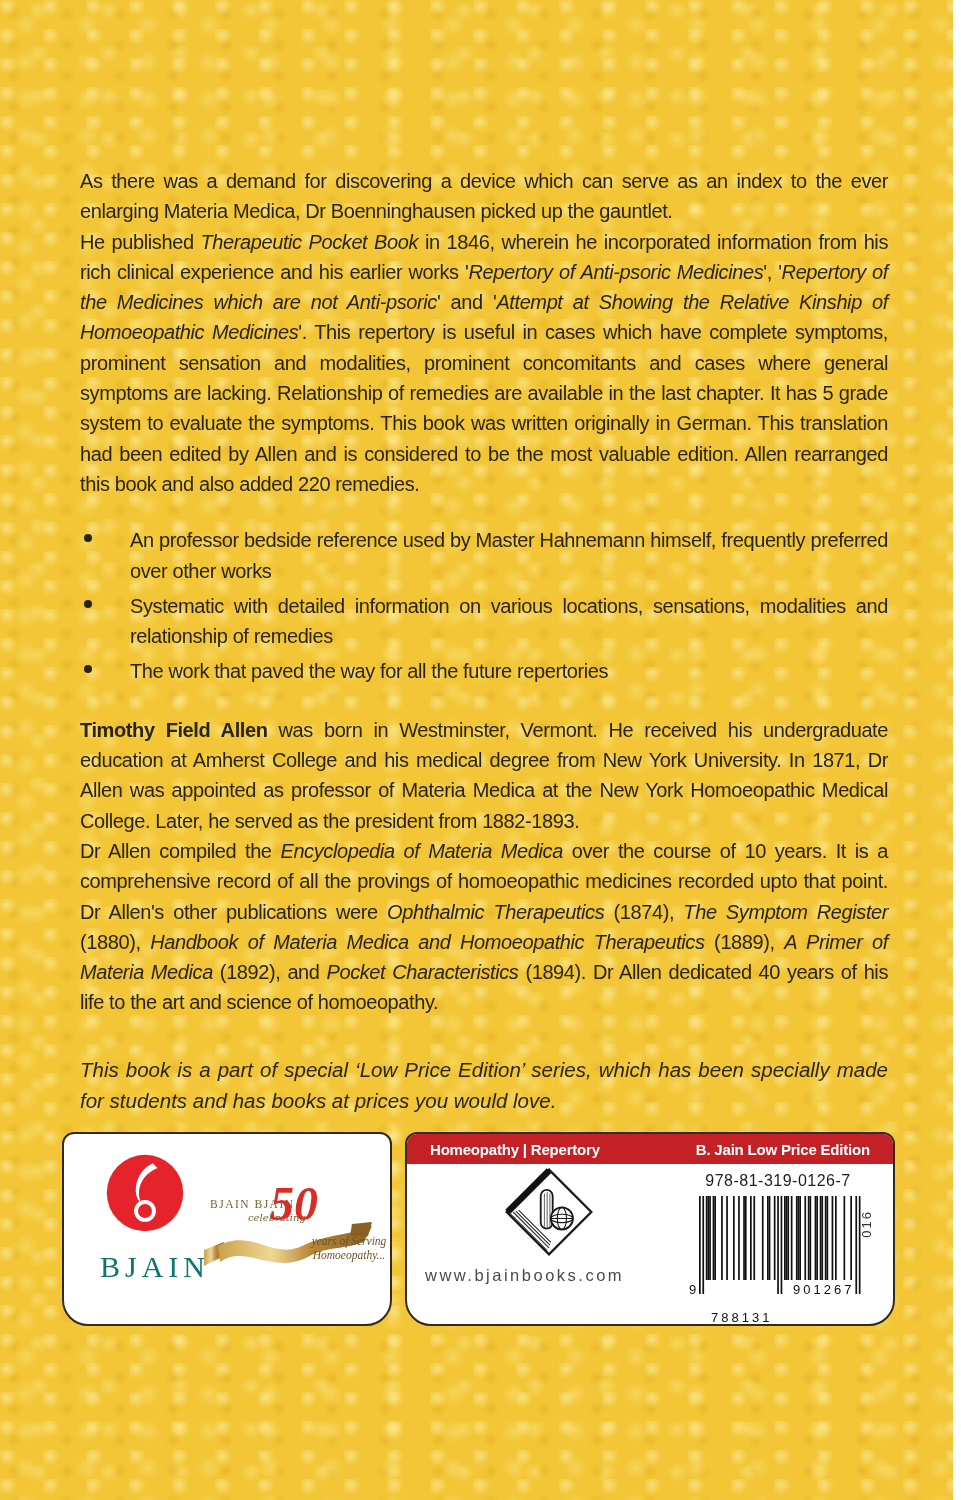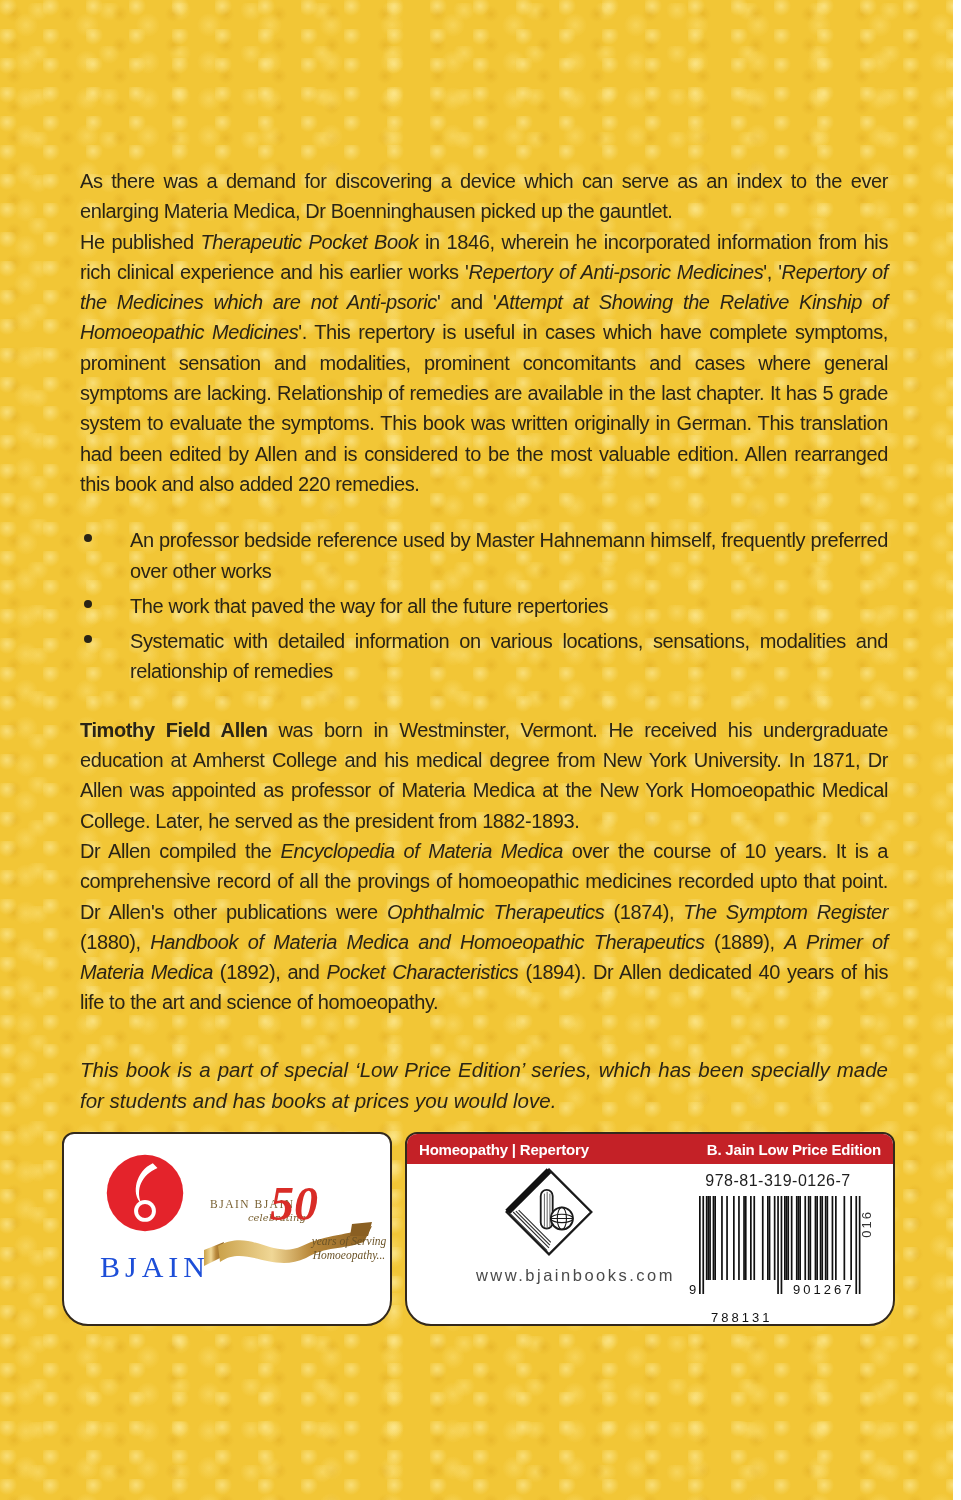--- a/index.html
+++ b/index.html
@@ -45,21 +45,21 @@
     position:absolute;top:1132px;height:194px;background:#ffffff;
     border:2px solid #33291c;border-radius:12px 12px 26px 26px;
     box-sizing:border-box;overflow:hidden;
   }
   .box-left{left:62px;width:330px;}
   .box-right{left:405px;width:490px;}
   
   .bjain-circle{position:absolute;left:42px;top:20px;width:78px;height:78px;}
   .bjain-word{
     position:absolute;left:36px;top:116px;
-    font-family:"Liberation Serif", serif;font-size:30px;letter-spacing:5px;color:#1d4ed8;
+    font-family:"Liberation Serif", serif;font-size:30px;letter-spacing:5px;color:#0f766e;
   }
   .grp-label{
     position:absolute;left:146px;top:64px;
     font-family:"Liberation Serif", serif;font-size:11.5px;letter-spacing:1.5px;color:#7a6233;
   }
   .celebrating{
     position:absolute;left:172px;top:78px;
     font-family:"DejaVu Serif", serif;font-style:italic;font-size:10px;color:#7a6233;margin-left:12px;
   }
   .ribbon-svg{position:absolute;left:138px;top:86px;width:172px;height:48px;}
@@ -70,27 +70,27 @@
   }
   .tagline{
     position:absolute;left:230px;top:100px;width:110px;
     font-family:"Liberation Serif", serif;font-style:italic;font-size:11.5px;
     line-height:14px;color:#6b5327;text-align:center;
   }
   
   .cat-bar{
     height:30px;background:var(--accent,#c42127);
     display:flex;align-items:center;justify-content:space-between;
-    padding:0 12px;box-sizing:border-box;
+    padding:0 23px;box-sizing:border-box;
     color:#ffffff;font-weight:bold;font-size:15px;letter-spacing:-0.2px;
   }
   .rb-body{position:relative;height:162px;}
   .diamond-logo{position:absolute;left:96px;top:2px;width:92px;height:92px;}
   .website{
-    position:absolute;left:18px;top:102px;width:250px;text-align:right;
+    position:absolute;left:18px;top:102px;width:250px;text-align:left;
     font-size:16.5px;letter-spacing:2.5px;color:#4a4a4a;
   }
   .isbn-label{
     position:absolute;left:278px;top:8px;width:186px;text-align:center;
     font-size:16px;letter-spacing:0.5px;color:#1e1e1e;
   }
   .barcode-wrap{position:absolute;left:282px;top:32px;width:182px;height:112px;}
   .barcode-wrap svg{position:absolute;left:10px;top:0;}
   .bc-digits{
     position:absolute;top:86px;font-size:13px;letter-spacing:3px;color:#111;
@@ -109,22 +109,22 @@
 <body>
 
 <div class="cover">
 
   <div class="text-col">
     <p><span>As there was a demand for discovering a device which can serve as an index to the ever enlarging Materia Medica, Dr Boenninghausen picked up the gauntlet.</span></p>
     <p><span>He published </span><span class="rt-i">Therapeutic Pocket Book</span><span> in 1846, wherein he incorporated information from his rich clinical experience and his earlier works '</span><span class="rt-i">Repertory of Anti-psoric Medicines</span><span>', '</span><span class="rt-i">Repertory of the Medicines which are not Anti-psoric</span><span>' and '</span><span class="rt-i">Attempt at Showing the Relative Kinship of Homoeopathic Medicines</span><span>'. This repertory is useful in cases which have complete symptoms, prominent sensation and modalities, prominent concomitants and cases where general symptoms are lacking. Relationship of remedies are available in the last chapter. It has 5 grade system to evaluate the symptoms. This book was written originally in German. This translation had been edited by Allen and is considered to be the most valuable edition. Allen rearranged this book and also added 220 remedies.</span></p>
 
     <ul class="bullets">
       <li><span class="dot"></span><span>An professor bedside reference used by Master Hahnemann himself, frequently preferred over other works</span></li>
+      <li><span class="dot"></span><span>Systematic with detailed information on various locations, sensations, modalities and relationship of remedies</span></li>
       <li><span class="dot"></span><span>The work that paved the way for all the future repertories</span></li>
-      <li><span class="dot"></span><span>Systematic with detailed information on various locations, sensations, modalities and relationship of remedies</span></li>
     </ul>
 
     <p class="about"><span class="rt-b">Timothy Field Allen</span><span> was born in Westminster, Vermont. He received his undergraduate education at Amherst College and his medical degree from New York University. In 1871, Dr Allen was appointed as professor of Materia Medica at the New York Homoeopathic Medical College. Later, he served as the president from 1882-1893.</span></p>
     <p><span>Dr Allen compiled the </span><span class="rt-i">Encyclopedia of Materia Medica</span><span> over the course of 10 years. It is a comprehensive record of all the provings of homoeopathic medicines recorded upto that point. Dr Allen's other publications were </span><span class="rt-i">Ophthalmic Therapeutics</span><span> (1874), </span><span class="rt-i">The Symptom Register</span><span> (1880), </span><span class="rt-i">Handbook of Materia Medica and Homoeopathic Therapeutics</span><span> (1889), </span><span class="rt-i">A Primer of Materia Medica</span><span> (1892), and </span><span class="rt-i">Pocket Characteristics</span><span> (1894). Dr Allen dedicated 40 years of his life to the art and science of homoeopathy.</span></p>
 
     <p class="note">This book is a part of special ‘Low Price Edition’ series, which has been specially made for students and has books at prices you would love.</p>
   </div>
 
   <div class="box box-left">
     <svg class="bjain-circle" viewBox="0 0 100 100">

